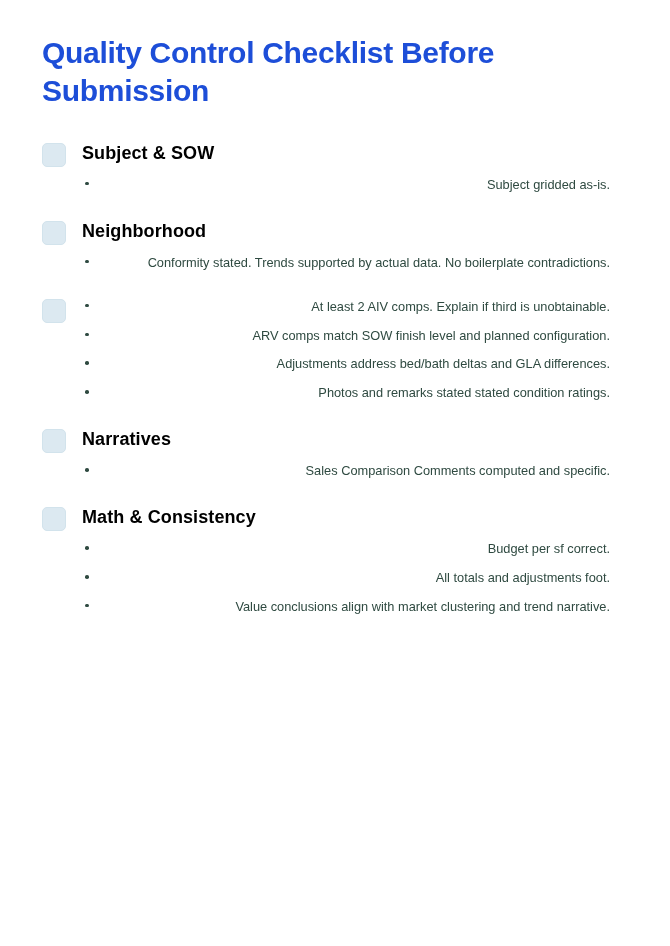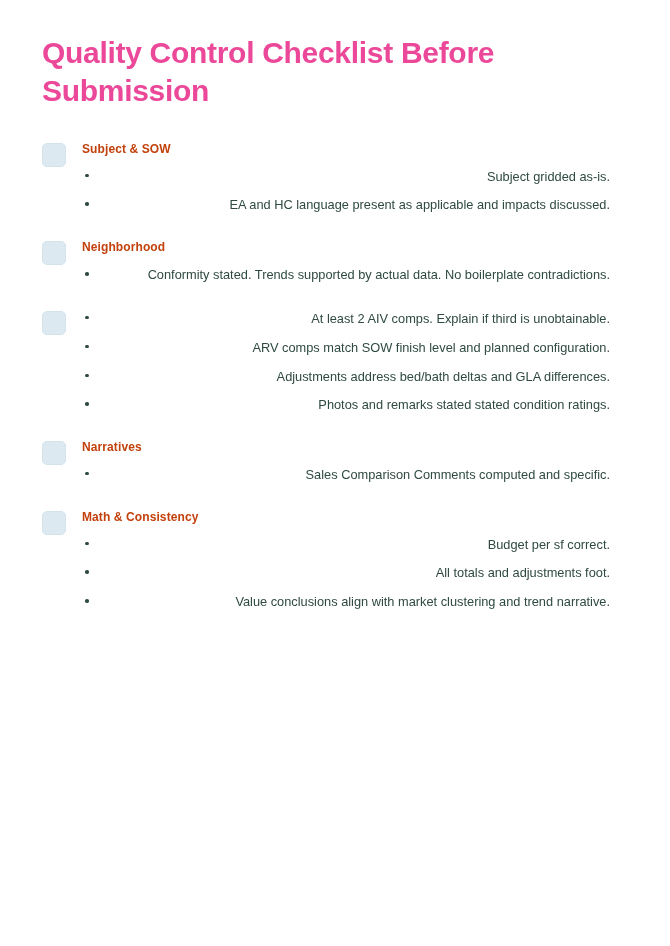--- a/index.html
+++ b/index.html
@@ -21,21 +21,21 @@
     box-sizing: border-box;
     padding: 34px 60px 0 42px;
     background: #ffffff;
     position: relative;
   }
 
   .doc-title {
     font-size: 30px;
     line-height: 1.28;
     font-weight: bold;
-    color: #ec4899;
+    color: #1d4ed8;
     letter-spacing: -0.3px;
     margin: 0 0 30px 0;
     max-width: 500px;
   }
 
   .sections {
     display: block;
   }
 
   .section {
@@ -53,23 +53,23 @@
     top: 2px;
     width: 24px;
     height: 24px;
     box-sizing: border-box;
     background: #dce9f1;
     border: 1px solid #d2e3ec;
     border-radius: 5px;
   }
 
   .section-heading {
-    font-size: 12px;
+    font-size: 18px;
     font-weight: bold;
-    color: #c2410c;
+    color: #000000;
     margin: 0 0 9px 0;
     line-height: 1.4;
     letter-spacing: 0.1px;
   }
 
   .bullets {
     list-style: none;
     margin: 0;
     padding: 0;
     text-align: right;
@@ -110,24 +110,20 @@
   <h1 class="doc-title">Quality Control Checklist Before Submission</h1>
 
   <div class="sections">
       <div class="section">
         <span class="checkbox"></span>
         <div class="section-heading">Subject &amp; SOW</div>
         <ul class="bullets">
           <li class="bullet">
             <span class="marker"></span>
             <span class="btext">Subject gridded as-is.</span>
-          </li>
-          <li class="bullet">
-            <span class="marker"></span>
-            <span class="btext">EA and HC language present as applicable and impacts discussed.</span>
           </li>
         </ul>
       </div>
       <div class="section">
         <span class="checkbox"></span>
         <div class="section-heading">Neighborhood</div>
         <ul class="bullets">
           <li class="bullet">
             <span class="marker"></span>
             <span class="btext">Conformity stated. Trends supported by actual data. No boilerplate contradictions.</span>

